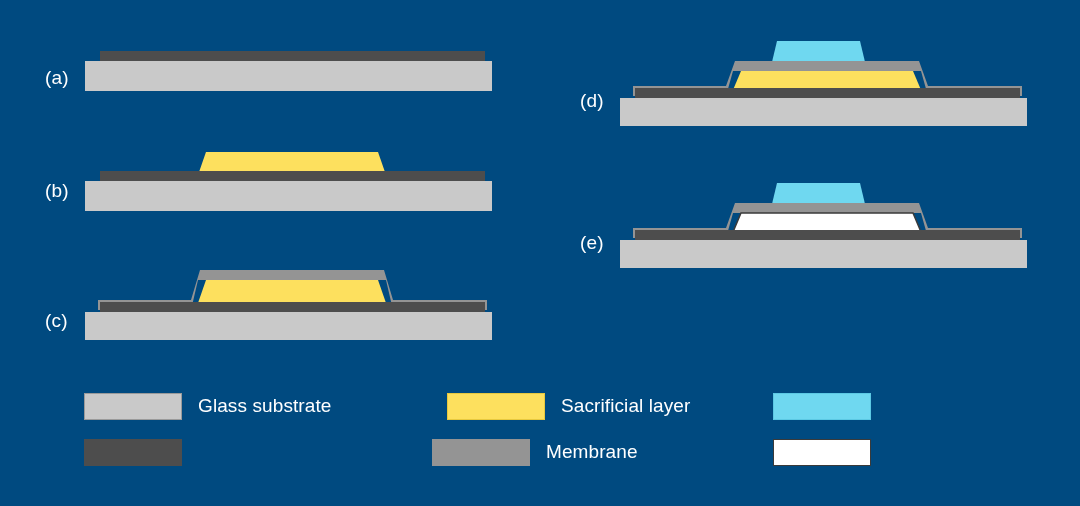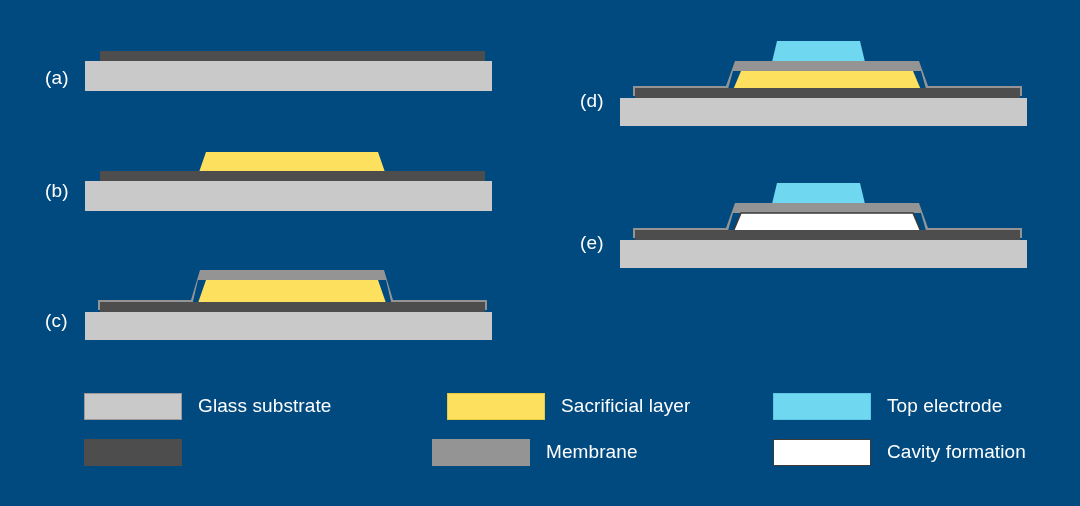--- a/index.html
+++ b/index.html
@@ -155,23 +155,21 @@
       </div>
       <div class="legend-row" style="top:60px;justify-content:space-between;">
         <span class="swatch" style="background:#949494; border:1px solid #949494;"></span>
         <span class="legend-text">Membrane</span>
       </div>
     </div>
 
     <div class="legend-col" style="left:773px;">
       <div class="legend-row" style="top:14px;">
         <span class="swatch" style="background:#6fd8f0; border:1px solid #5cc9e4;"></span>
-        <span class="legend-text">Top electrode</span>
       </div>
       <div class="legend-row" style="top:60px;">
         <span class="swatch" style="background:#ffffff; border:1px solid #3a3a3a;"></span>
-        <span class="legend-text">Cavity formation</span>
       </div>
     </div>
 
   </div>
 
 </div>
 
 </body></html>

